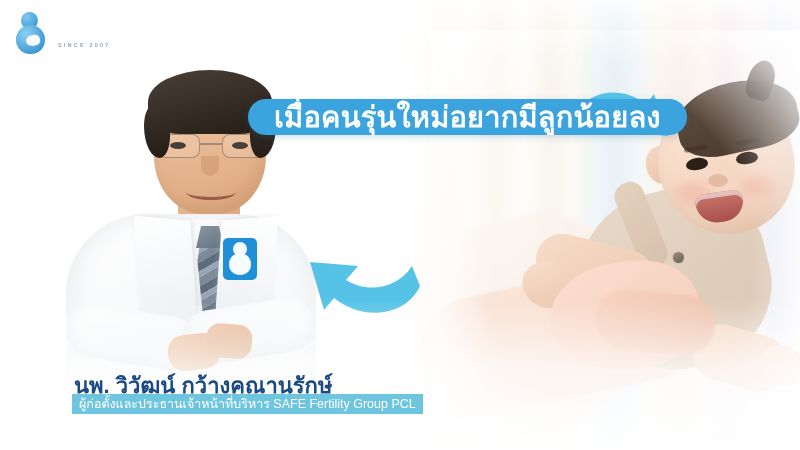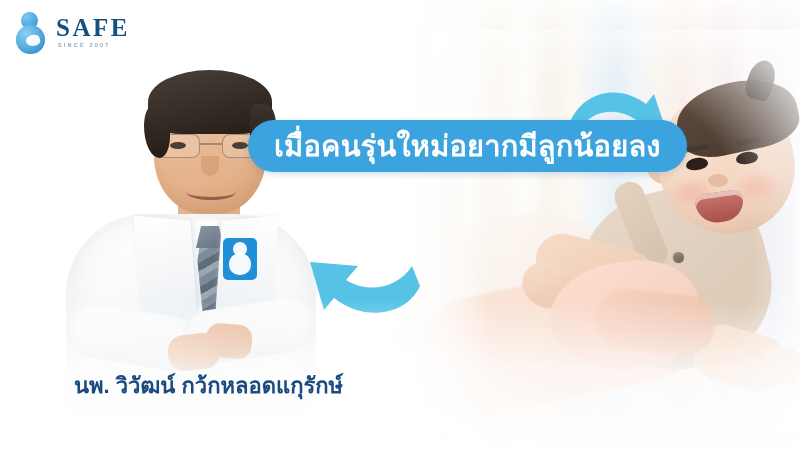--- a/index.html
+++ b/index.html
@@ -285,22 +285,22 @@
   }
 
   
   .arrow { position:absolute; }
   .arrow-tr { left:568px; top:88px; width:120px; height:80px; }
   .arrow-bl { left:292px; top:232px; width:130px; height:90px; }
 
   
   .headline { position:absolute; left:0; top:0; width:800px; height:450px; }
   .hl-pill {
-    position:absolute; left:248px; top:120px;
-    height:52px; padding:0 26px;
+    position:absolute; left:248px; top:99px;
+    height:36px; padding:0 26px;
     background:#3ba3de;
     border-radius:26px;
     display:flex; align-items:center;
     box-shadow:0 2px 7px rgba(40,110,165,.22);
   }
   .hl-pill span {
     color:#ffffff; font-size:29px; font-weight:bold; line-height:1;
     letter-spacing:.2px; white-space:nowrap;
   }
   .hl-line2, .hl-line3 {
@@ -445,21 +445,23 @@
   </div>
 
   <div class="bottom-wash"></div>
 
   <div class="logo">
     <div class="logo-mark">
       <div class="lm-head"></div>
       <div class="lm-body"></div>
       <div class="lm-baby"></div>
     </div>
-    <div class="logo-word">SAFE</div>
     <div class="logo-sub">SINCE 2007</div>
   </div>
 
   <div class="footer">
-    <div class="doctor-name">นพ. วิวัฒน์ กว้กหลอดแกุรักษ์</div>
+    <div class="doctor-name">นพ. วิวัฒน์ กว้างคณานุรักษ์</div>
+    <div class="doctor-title-bar">
+      <span>ผู้ก่อตั้งและประธานเจ้าหน้าที่บริหาร SAFE Fertility Group PCL</span>
+    </div>
   </div>
 
 </div>
 
 </body></html>

